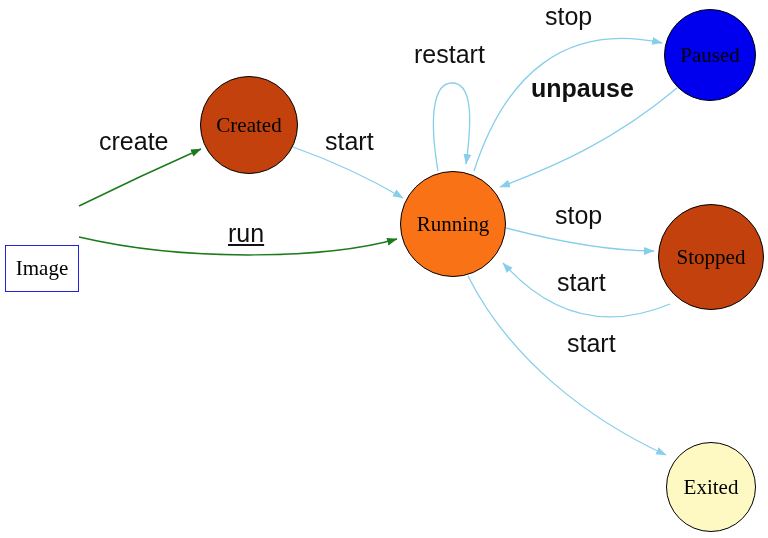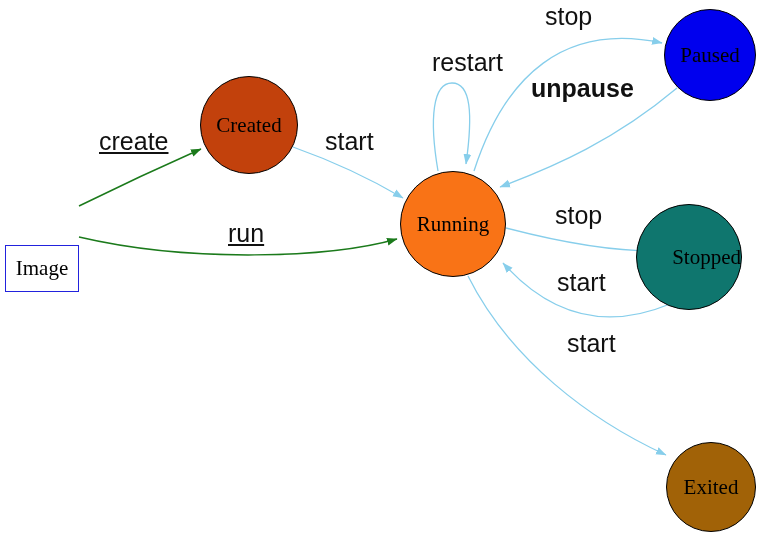--- a/index.html
+++ b/index.html
@@ -72,31 +72,31 @@
       </div>
       <div class="node circle" style="left: 200px; top: 76px; width: 98px; height: 98px; background: #c2410c; border-color: rgb(0, 0, 0);">
         <span>Created</span>
       </div>
       <div class="node circle" style="left: 400px; top: 171px; width: 106px; height: 106px; background: #f97316; border-color: rgb(0, 0, 0);">
         <span>Running</span>
       </div>
       <div class="node circle" style="left: 664px; top: 9px; width: 92px; height: 92px; background: rgb(0, 0, 238); border-color: rgb(0, 0, 0);">
         <span>Paused</span>
       </div>
-      <div class="node circle" style="left: 636px; top: 204px; width: 106px; height: 106px; background: #0f766e; border-color: rgb(0, 0, 0); justify-content: flex-end;">
+      <div class="node circle" style="left: 658px; top: 204px; width: 106px; height: 106px; background: #c2410c; border-color: rgb(0, 0, 0);">
         <span>Stopped</span>
       </div>
-      <div class="node circle" style="left: 666px; top: 442px; width: 90px; height: 90px; background: #a16207; border-color: rgb(0, 0, 0);">
+      <div class="node circle" style="left: 666px; top: 442px; width: 90px; height: 90px; background: #fef9c3; border-color: rgb(0, 0, 0);">
         <span>Exited</span>
       </div>
     </div>
   <div>
-      <div class="edge-label" style="left: 99px; top: 128px; color: rgb(17, 17, 17); text-decoration: underline;">create</div>
+      <div class="edge-label" style="left: 99px; top: 128px; color: rgb(17, 17, 17);">create</div>
       <div class="edge-label" style="left: 228px; top: 220px; color: rgb(17, 17, 17); text-decoration: underline;">run</div>
       <div class="edge-label" style="left: 325px; top: 128px; color: rgb(17, 17, 17);">start</div>
-      <div class="edge-label" style="left: 432px; top: 41px; color: rgb(17, 17, 17); margin-top: 8px;">restart</div>
+      <div class="edge-label" style="left: 414px; top: 41px; color: rgb(17, 17, 17);">restart</div>
       <div class="edge-label" style="left: 545px; top: 3px; color: rgb(17, 17, 17);">stop</div>
       <div class="edge-label" style="left: 531px; top: 75px; color: rgb(17, 17, 17); font-weight: bold;">unpause</div>
       <div class="edge-label" style="left: 555px; top: 202px; color: rgb(17, 17, 17); text-align: center;">stop</div>
       <div class="edge-label" style="left: 557px; top: 269px; color: rgb(17, 17, 17);">start</div>
       <div class="edge-label" style="left: 567px; top: 330px; color: rgb(17, 17, 17);">start</div>
     </div>
 </div>
 
 </body></html>

